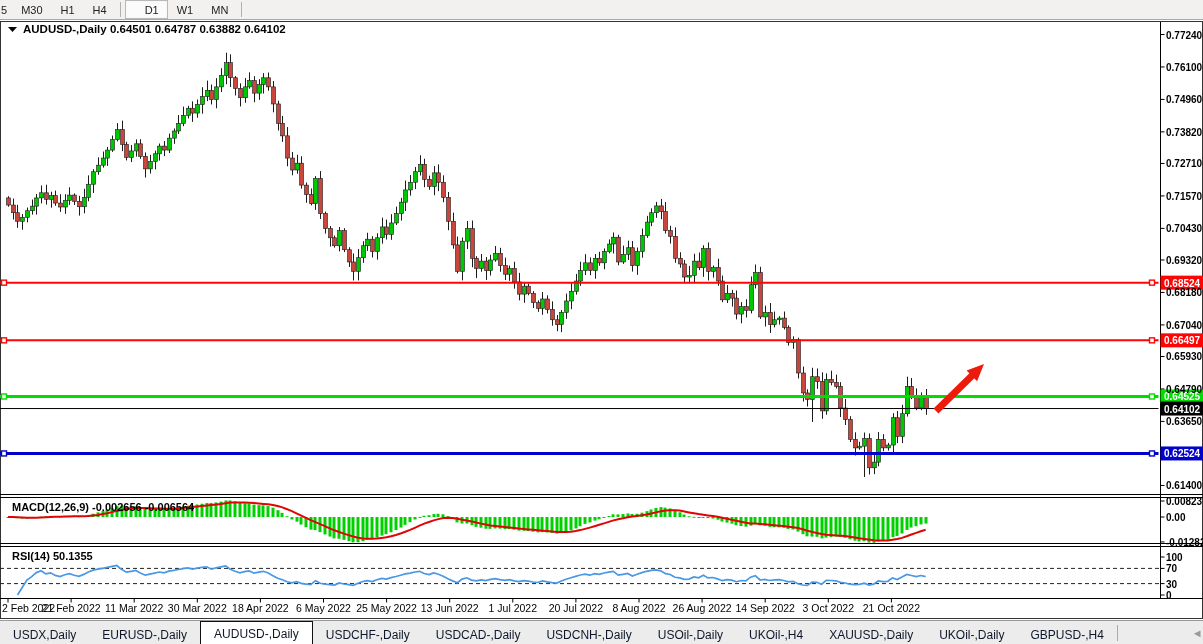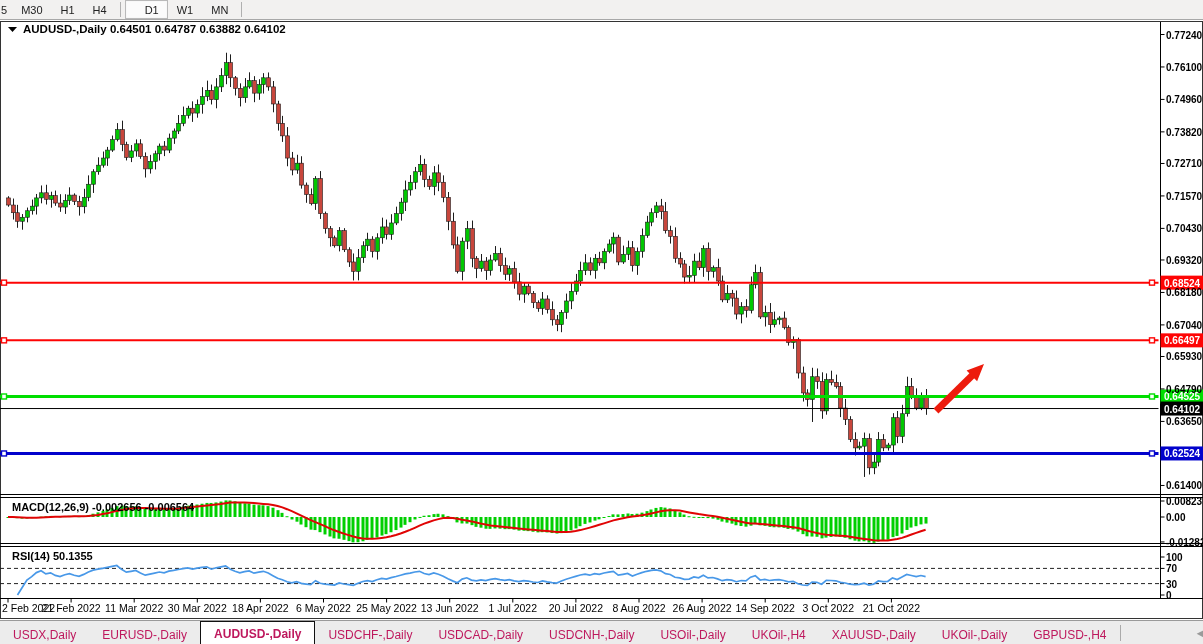--- a/index.html
+++ b/index.html
@@ -12,24 +12,24 @@
   .tfbtn.partial{padding:0 4px;margin-left:-4px;}
   .tfbtn.active{background:#fbfbfb;border:1px solid #b9b9b9;box-shadow:inset 0 0 1px #ddd;padding-left:19px;}
   .tsep{width:1px;height:15px;background:#b0b0b0;margin:0 4px;}
   
   #chart-svg{display:block;background:#fff;}
   #chart-svg text{font-family:"Liberation Sans",sans-serif;}
   
   #tabbar{height:24px;display:flex;align-items:flex-end;background:#ececec;
     border-top:1px solid #9a9a9a;position:relative;}
   .tab{height:20px;display:flex;align-items:center;justify-content:center;
-    padding:0 13px;font-size:12px;color:#be185d;white-space:nowrap;cursor:default;}
+    padding:0 13px;font-size:12px;color:#0f172a;white-space:nowrap;cursor:default;}
   .tabsep{width:1px;height:14px;background:#bdbdbd;margin-bottom:3px;}
   .tab.active{background:#ffffff;border:1px solid #111;border-bottom:none;height:23px;
-    font-weight:bold;color:#be185d;}
+    font-weight:normal;color:#0f172a;}
   #tabnav{margin-left:auto;display:flex;align-items:center;height:100%;gap:10px;
     padding-right:6px;color:#9a9a9a;font-size:11px;}
   #tabnav .navsep{width:1px;height:16px;background:#aaa;margin-right:64px;}
   #tabnav span{cursor:default;}
 </style>
 </head>
 <body>
 
 <div id="toolbar">
     <div class="tfbtn partial">5</div>

